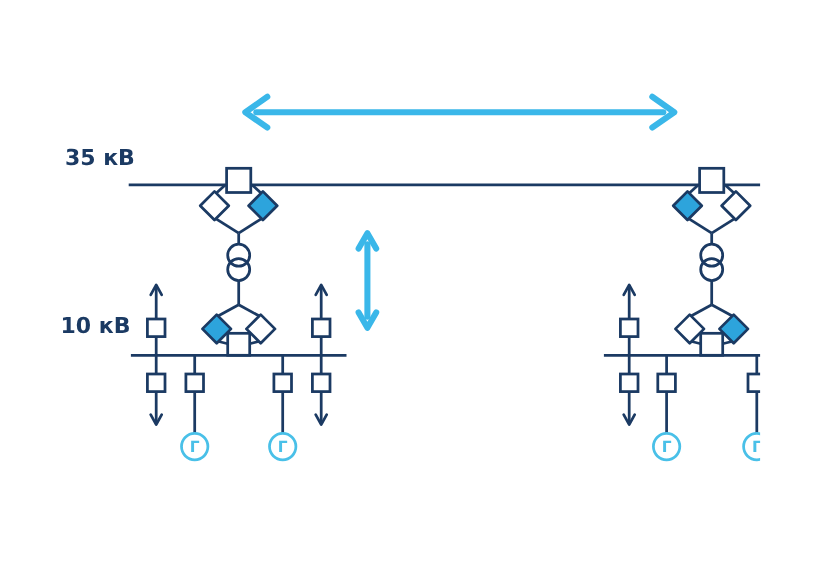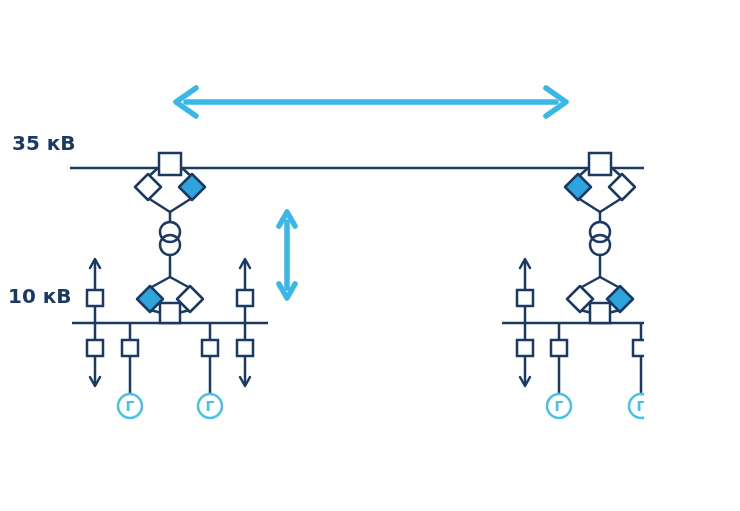--- a/index.html
+++ b/index.html
@@ -3,21 +3,21 @@
 <meta charset="utf-8">
 <style>
   :root{
     --navy:#1b3a63;
     --cyan:#3ab7e9;
     --diamond_fill:#2da4dc;
     --gen_cyan:#49c0e8;
     --background:#ffffff;
   }
   html,body{margin:0;padding:0;background:#fff;}
-  .stage{position:relative;width:644px;height:511px;background:var(--background);font-family:"DejaVu Sans",sans-serif;overflow:hidden;}
+  .stage{position:relative;width:644px;height:511px;background:var(--background);font-family:"DejaVu Sans",sans-serif;overflow:hidden;margin-left:47px;}
   svg{display:block;}
   .navy-line{stroke:var(--navy);stroke-width:2.5;fill:none;}
   .bus{stroke:var(--navy);stroke-width:2.5;fill:none;}
   .sq{stroke:var(--navy);stroke-width:2.5;fill:#ffffff;}
   .diamond{stroke:var(--navy);stroke-width:2.5;fill:#ffffff;stroke-linejoin:round;}
   .diamond.filled{fill:var(--diamond_fill);}
   .chevron{stroke:var(--navy);stroke-width:2.5;fill:none;stroke-linecap:round;stroke-linejoin:round;}
   .cyan-arrow{stroke:var(--cyan);stroke-width:5.5;fill:none;stroke-linecap:round;stroke-linejoin:round;}
   .xfmr{stroke:var(--navy);stroke-width:2.5;fill:none;}
   .gen{stroke:var(--gen_cyan);stroke-width:2.5;fill:#ffffff;}

